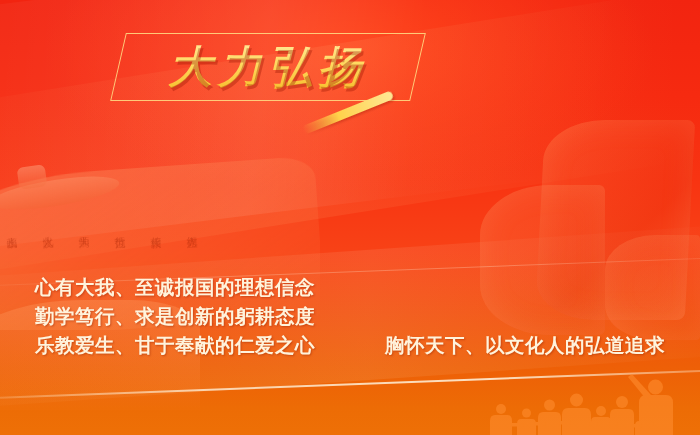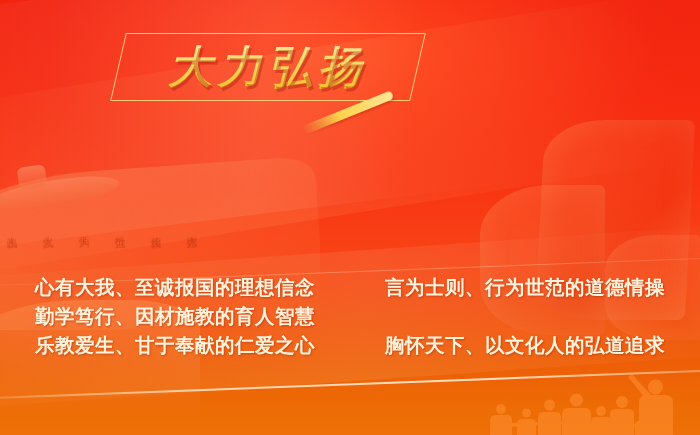--- a/index.html
+++ b/index.html
@@ -305,24 +305,23 @@
     <span class="ch">家</span>
     <span class="ch">精</span>
     <span class="ch">神</span>
   </div>
 
   <div class="hairline h2"></div>
 
   <div class="slogans">
     <div class="slogan-row">
       <div class="slogan-cell">心有大我、至诚报国的理想信念</div>
-      <div class="slogan-cell">言为士则、行为世范的道德情操</div>
     </div>
     <div class="slogan-row">
-      <div class="slogan-cell">勤学笃行、因材施教的育人智慧</div>
+      <div class="slogan-cell">勤学笃行、求是创新的躬耕态度</div>
     </div>
     <div class="slogan-row">
       <div class="slogan-cell">乐教爱生、甘于奉献的仁爱之心</div>
       <div class="slogan-cell">胸怀天下、以文化人的弘道追求</div>
     </div>
   </div>
 
   <div class="hairline h1"></div>
 
   <svg class="silhouettes" viewBox="0 0 230 62">

